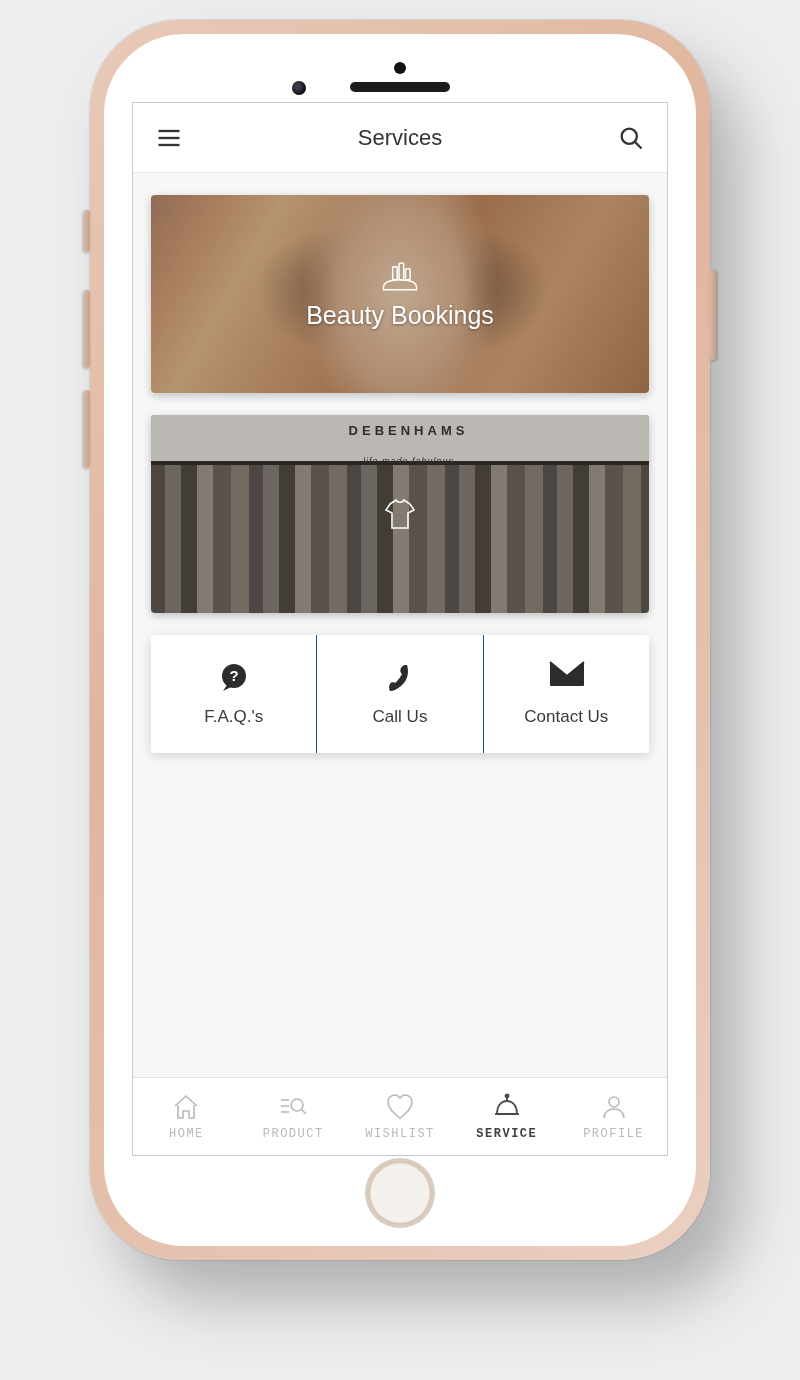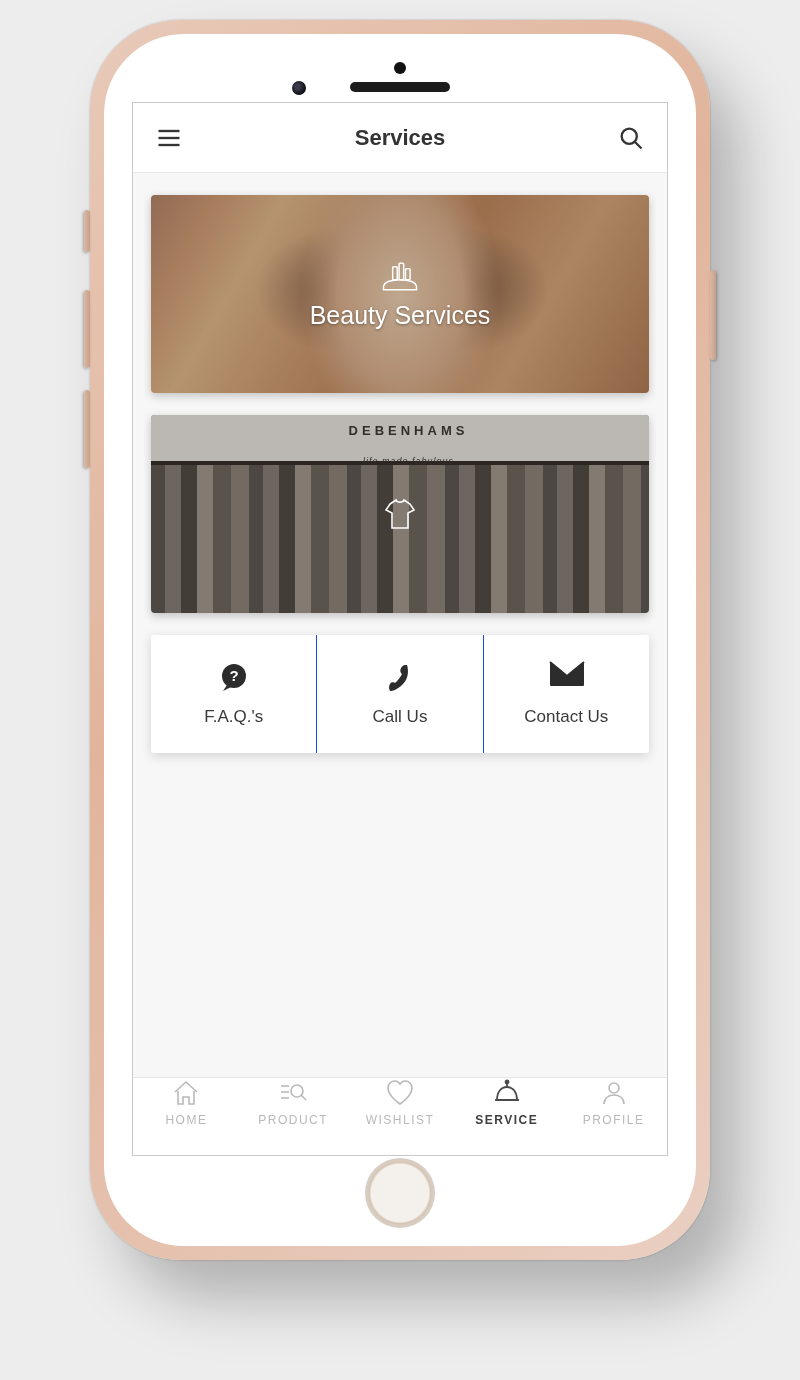--- a/index.html
+++ b/index.html
@@ -62,21 +62,21 @@
     overflow: hidden;
   }
   
   .topbar {
     height: 70px;
     background: #fff;
     border-bottom: 1px solid #e7e7e7;
     display:flex; align-items:center; justify-content:space-between;
     padding: 0 22px;
   }
-  .topbar .title { font-size: 22px; font-weight:700; color:#333; }
+  .topbar .title { font-size: 22px; font-weight:400; color:#333; }
   .hamburger, .search-ic { width:28px; height:28px; color:#333; display:flex; align-items:center; justify-content:center; cursor:pointer;}
   svg { display:block; }
 
   .content {
     flex:1;
     padding: 22px 18px 10px 18px;
     overflow:auto;
   }
   .card {
     width:100%; height:198px; border-radius:4px;
@@ -130,22 +130,22 @@
     gap:12px; color:#3a3a3a; font-size:17px; cursor:pointer;
   }
   .action + .action { border-left:1px solid #1d4ed8; }
   .action .ic { width:34px; height:34px; color:#2c2c2c; }
 
   .tabbar{
     height:78px; background:#fff; border-top:1px solid #e6e6e6;
     display:flex;
   }
   .tab{
-    flex:1; display:flex; flex-direction:column; align-items:center; justify-content:flex-start;
-    gap:5px; color:#b9b9b9; font-size:12px; letter-spacing:1.5px; cursor:pointer;
+    flex:1; display:flex; flex-direction:column; align-items:center; justify-content:center;
+    gap:5px; color:#b9b9b9; font-size:12px; letter-spacing:1.5px; cursor:pointer;font-family:Liberation Mono, monospace;
   }
   .tab.active{ color:#404040; font-weight:600; }
   .tab .ic{ width:30px; height:30px; }
   .tab.active .ic{ color:#4a4a4a; }
 </style>
 </head>
 <body>
 
 <div class="phone">
   <div class="side-btn sb1"></div>
@@ -182,21 +182,21 @@
         <div class="card card1">
           <div class="bg"></div>
           <div class="overlay"></div>
           <div class="label">
             <svg class="ic" viewBox="0 0 48 36" width="44" height="34" fill="none" stroke="#fff" stroke-width="1.6">
               <path d="M6 30 C6 24 16 22 24 22 C32 22 42 24 42 30 L42 33 L6 33 Z"></path>
               <rect x="16" y="8" width="5" height="14" rx="1"></rect>
               <rect x="23" y="4" width="5" height="18" rx="1"></rect>
               <rect x="30" y="10" width="5" height="12" rx="1"></rect>
             </svg>
-            <span>Beauty Services</span>
+            <span>Beauty Bookings</span>
           </div>
         </div>
 
         <div class="card card2">
           <div class="bg"></div>
           <div class="brand">
             <span>DEBENHAMS</span>
             <span class="tag">life made fabulous</span>
           </div>
           <div class="overlay"></div>

